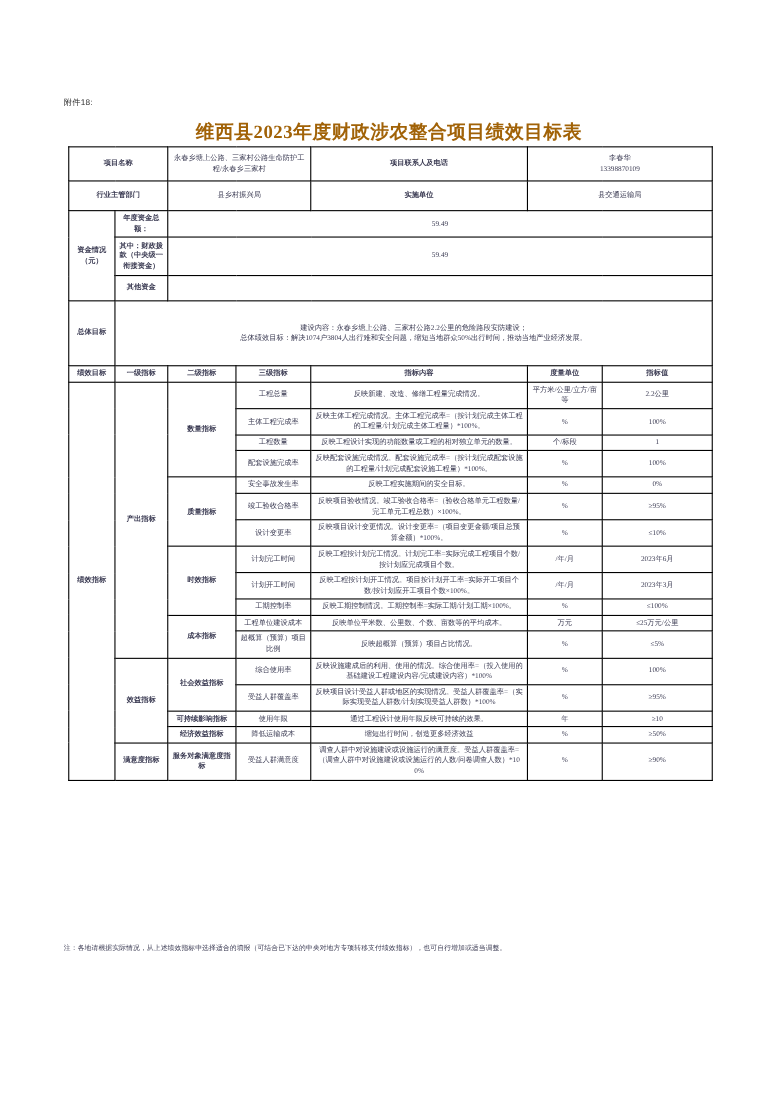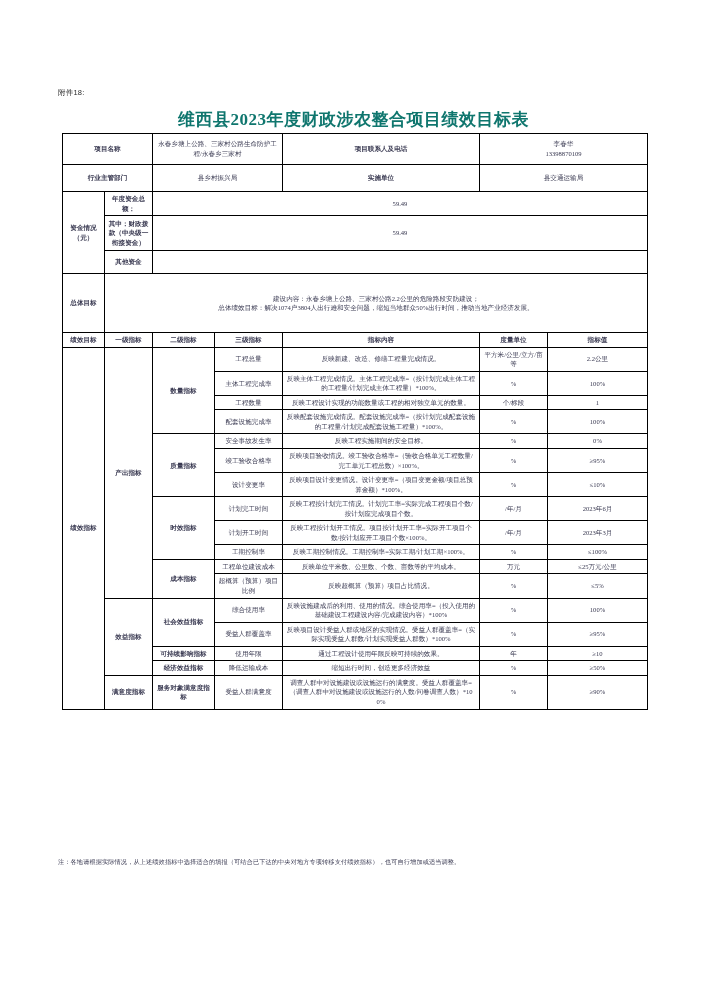--- a/index.html
+++ b/index.html
@@ -32,21 +32,21 @@
     font-family: "Liberation Sans", "DejaVu Sans", sans-serif;
   }
   .doc-title {
     position: absolute;
     left: 0; right: 0;
     top: 108px;
     text-align: center;
     font-size: 17px;
     font-weight: bold;
     letter-spacing: 0.5px;
-    color: #0f766e;
+    color: #a16207;
   }
   table.main {
     position: absolute;
     left: 62px;
     top: 133px;
     width: 585px;
     border-collapse: collapse;
     table-layout: fixed;
   }
   table.main td {

